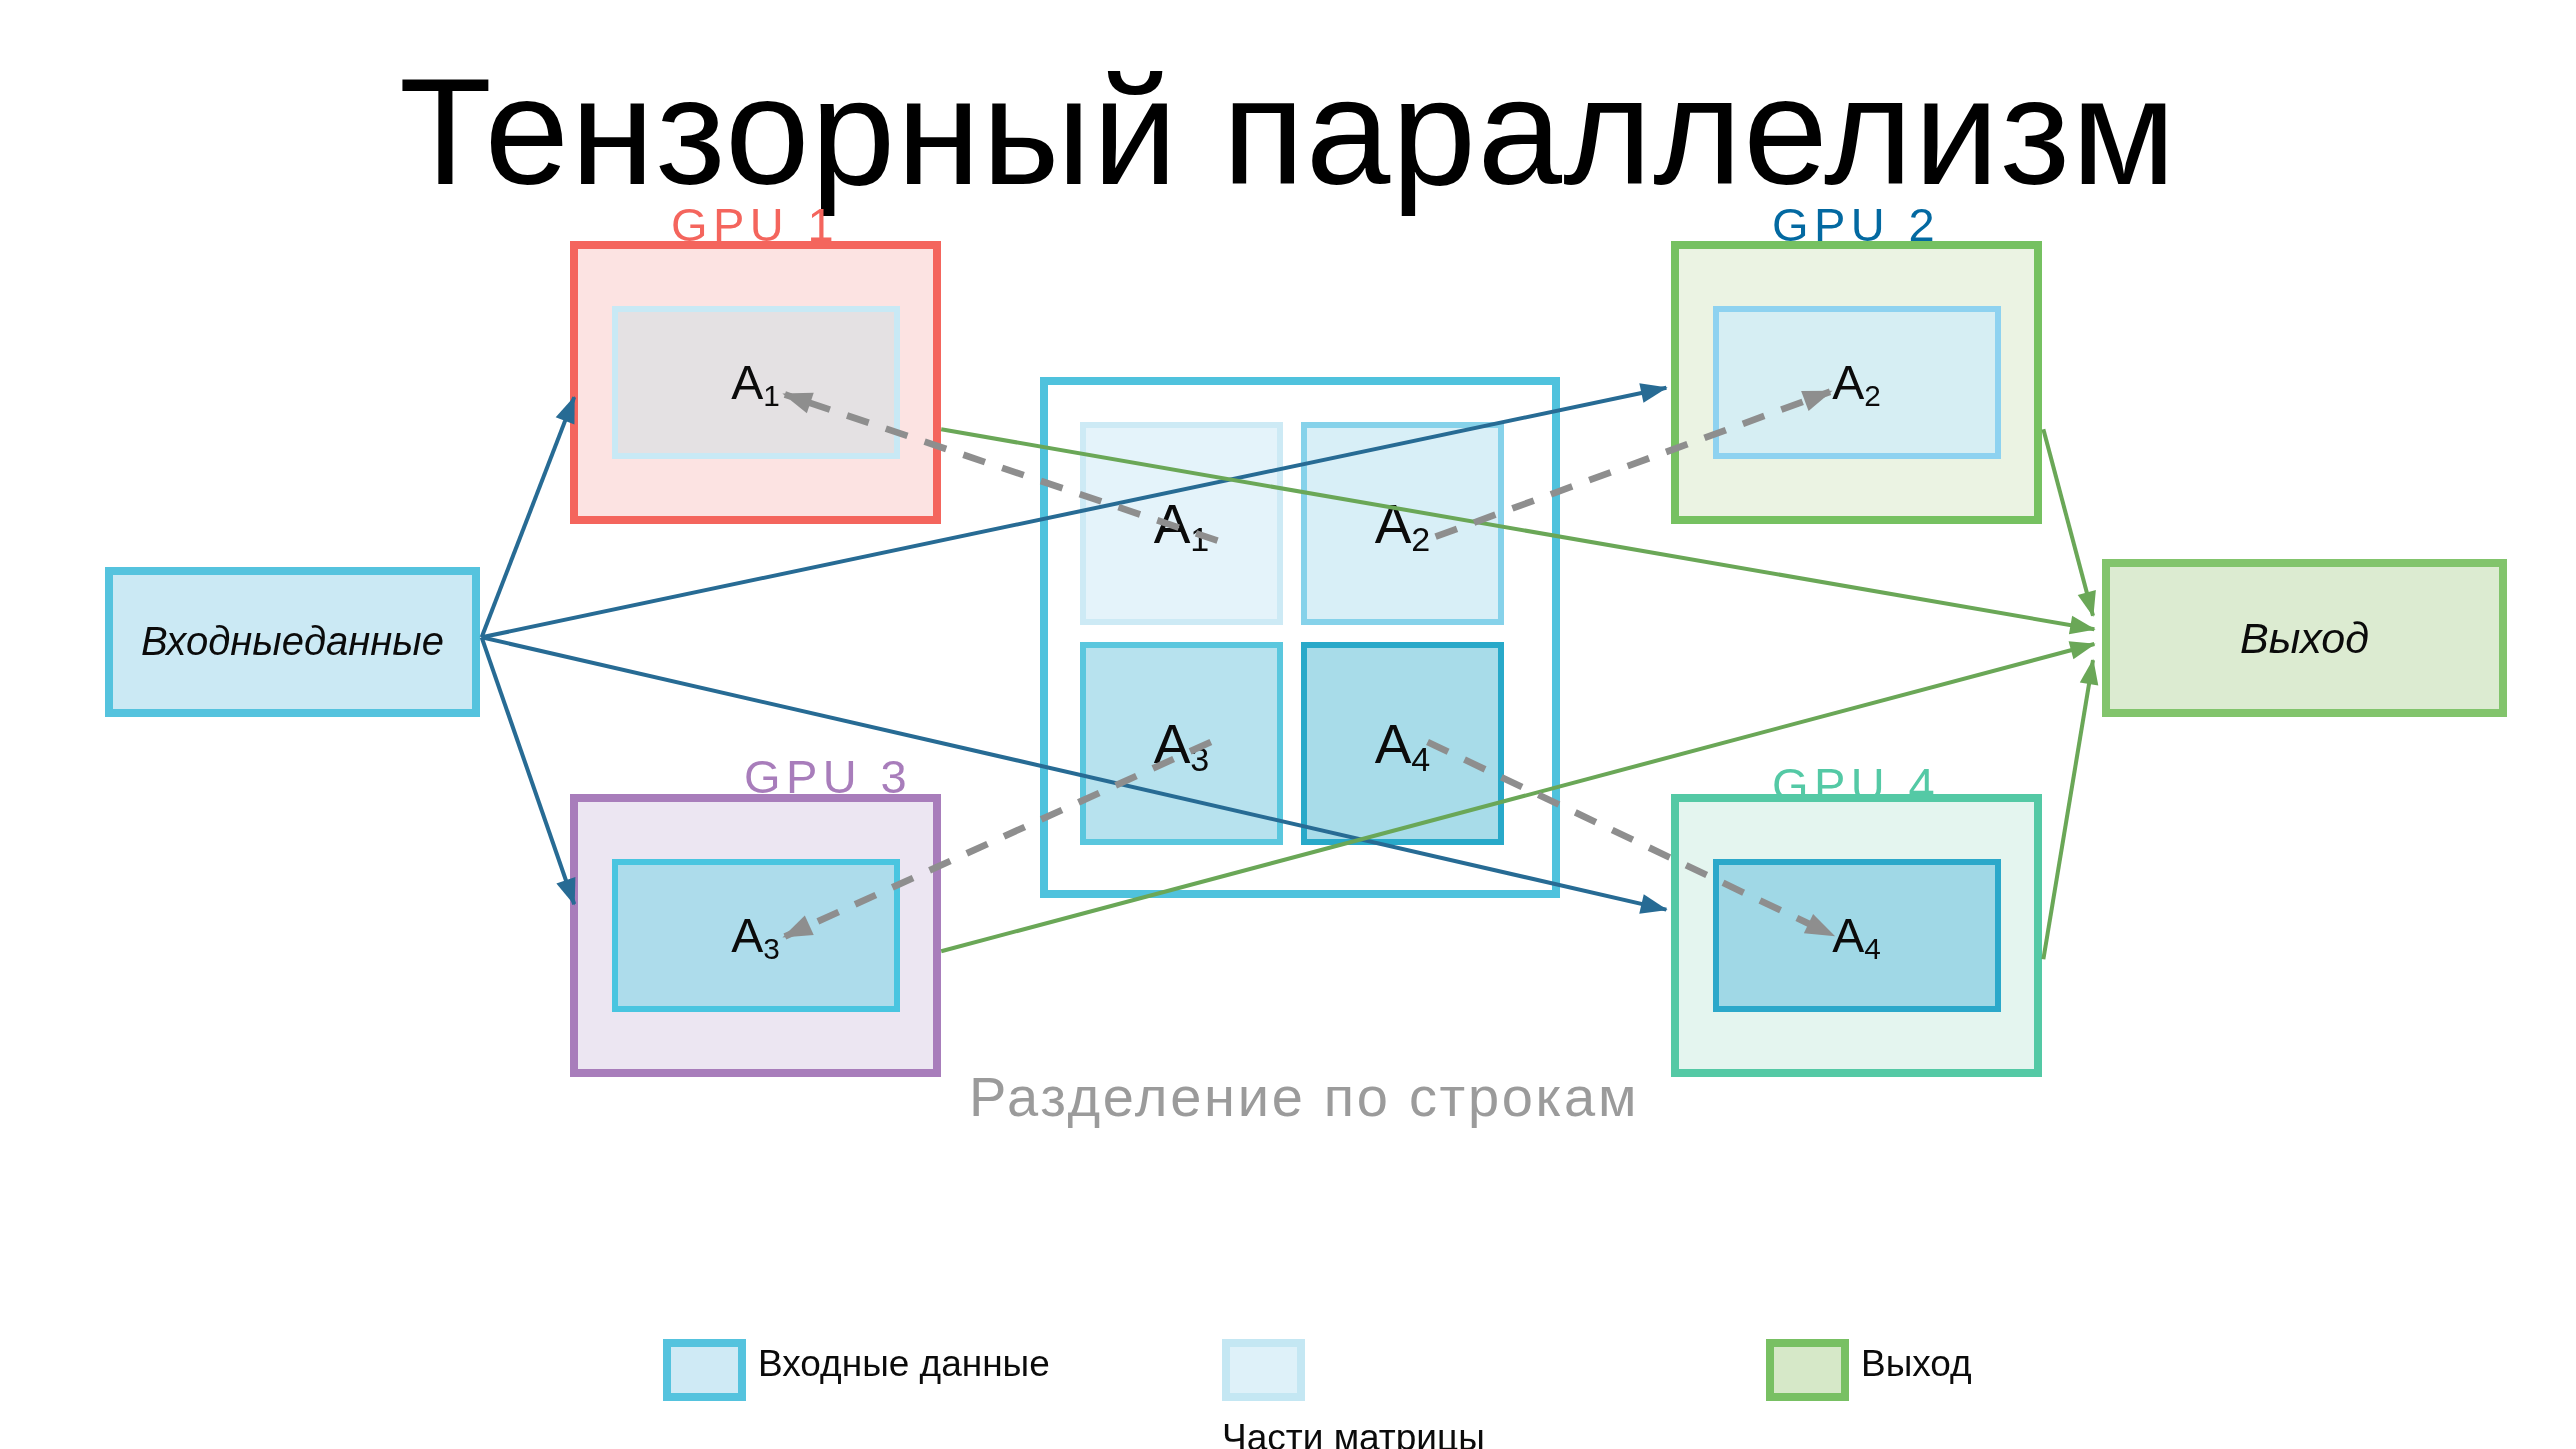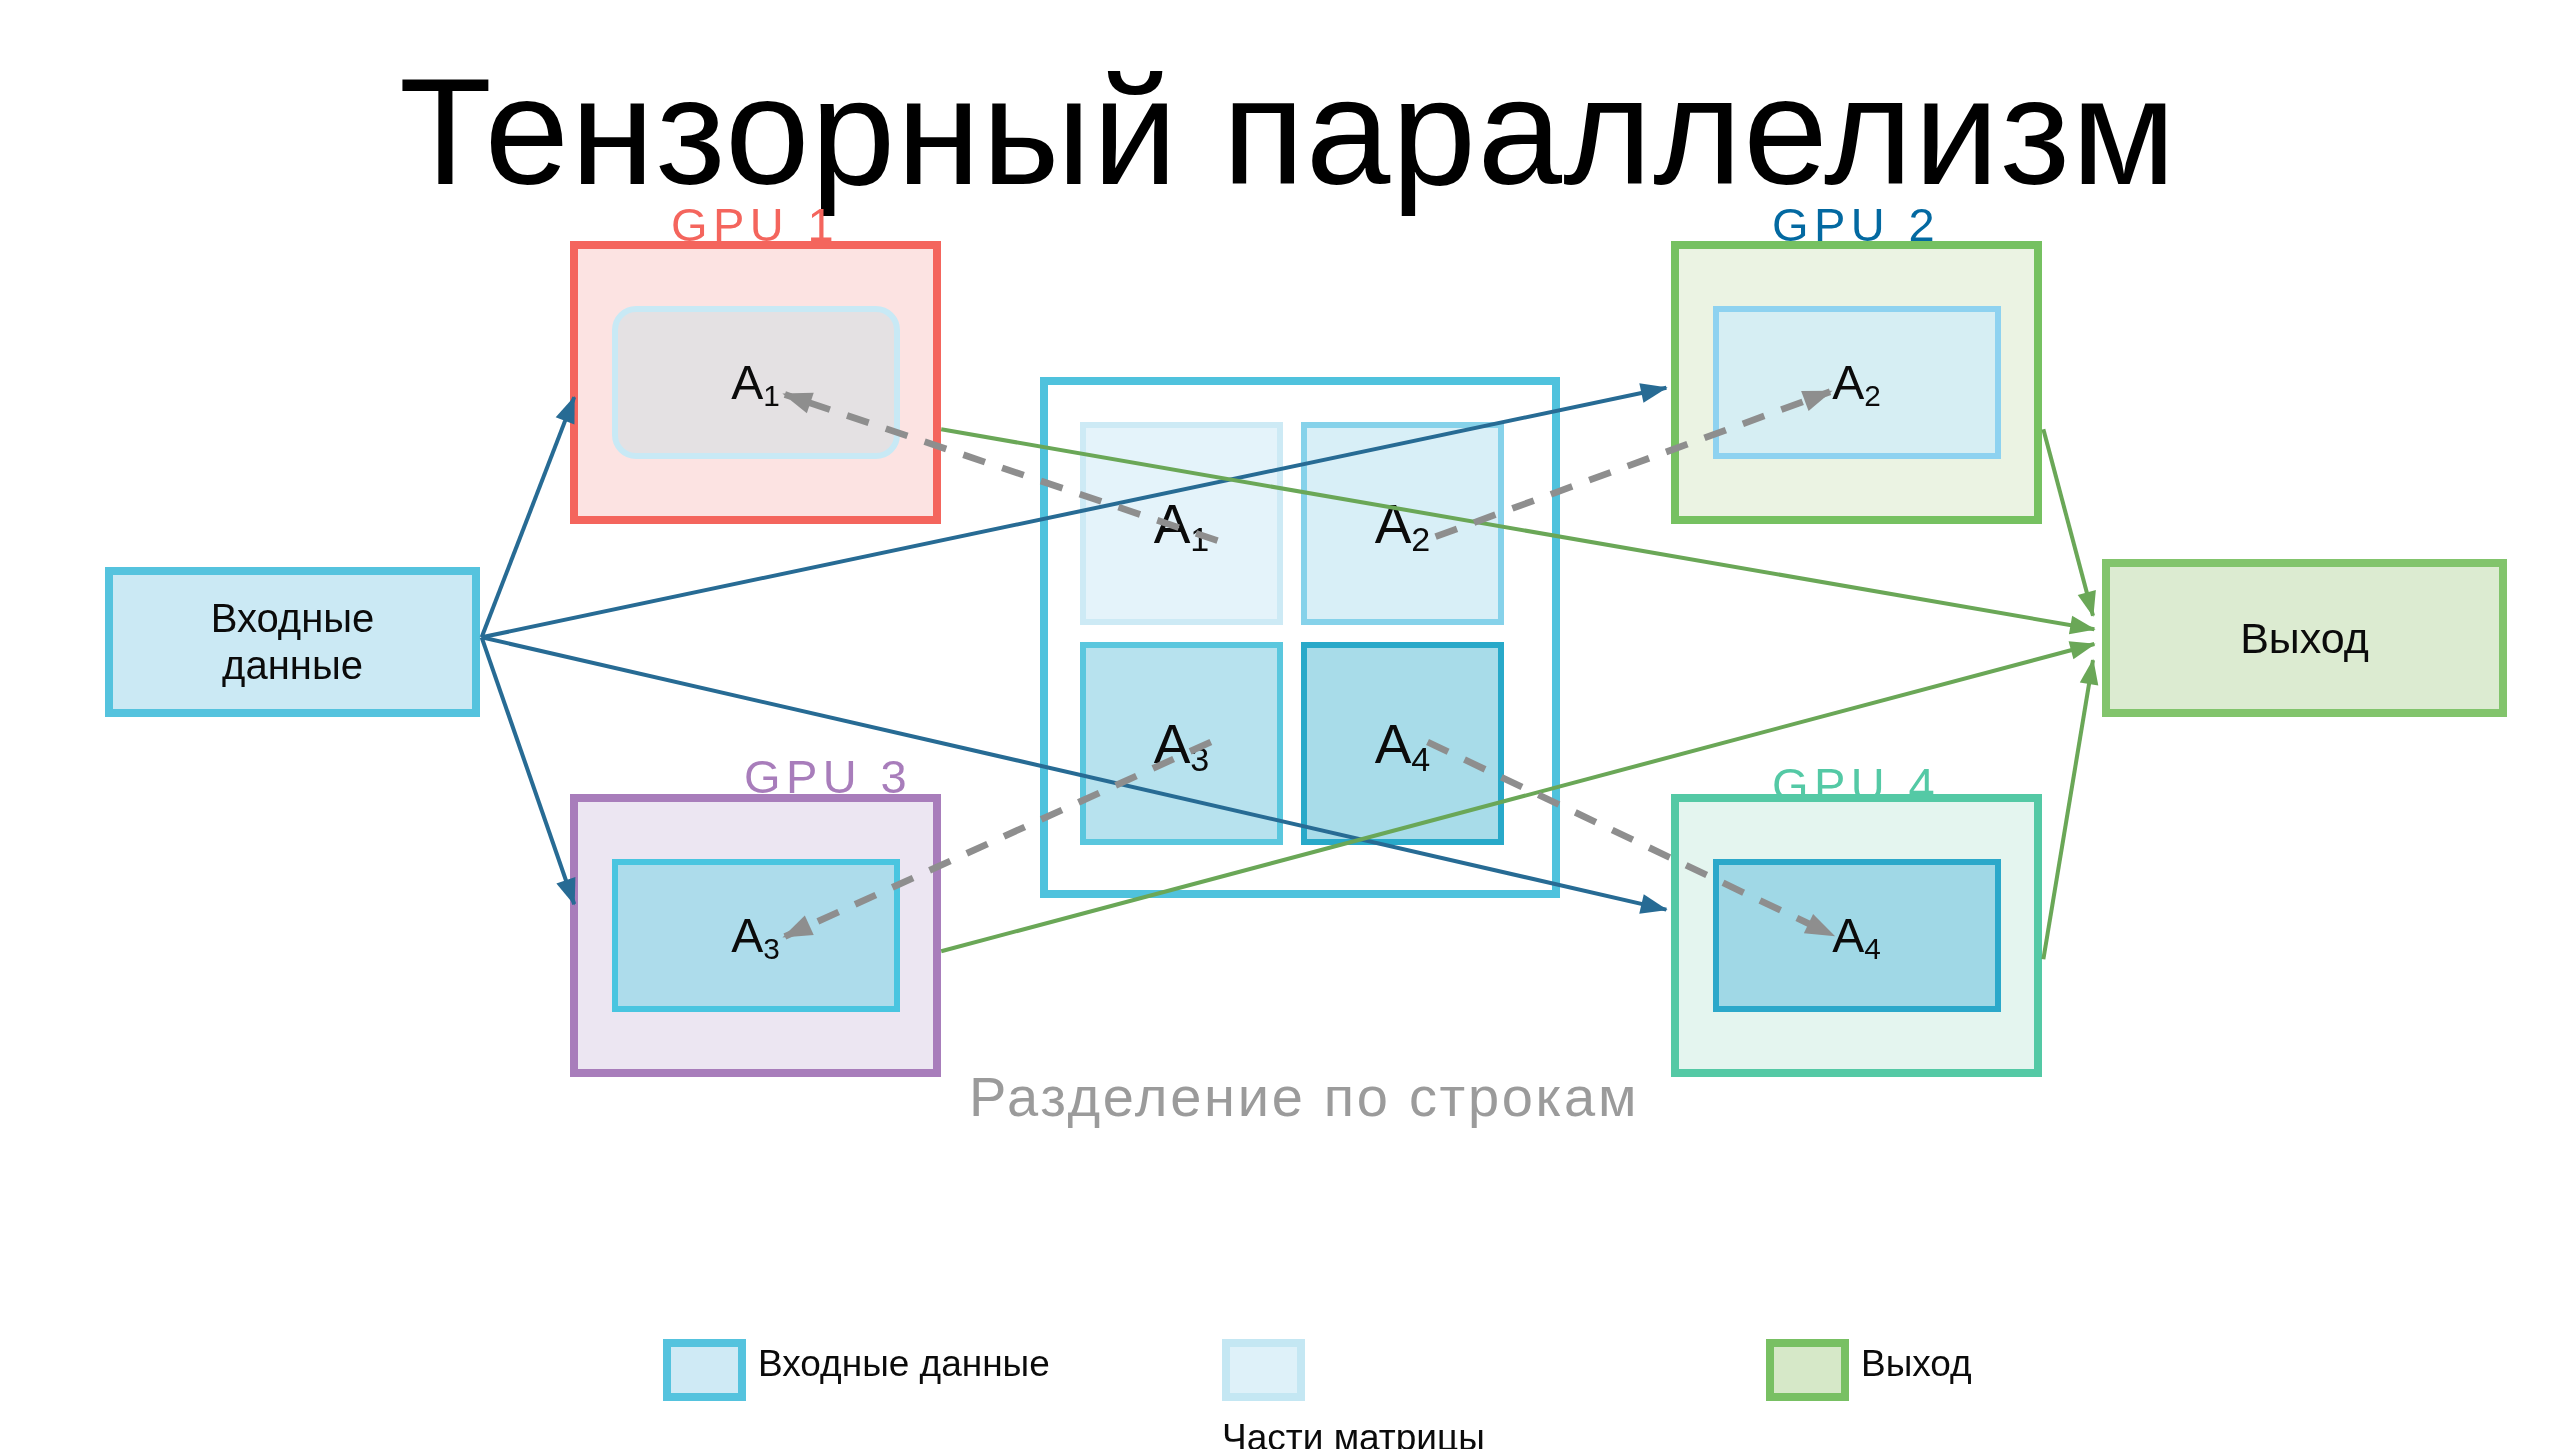--- a/index.html
+++ b/index.html
@@ -27,27 +27,27 @@
   
   .box{position:absolute;display:flex;align-items:center;justify-content:center;}
   .gpu-box{width:371px;height:283px;border-style:solid;border-width:8.7px;}
   .gpu1-box{left:570px;top:241px;border-color:#f4655d;background:#fce3e2;}
   .gpu2-box{left:1671px;top:241px;border-color:#76c161;background:#ebf3e3;}
   .gpu3-box{left:570px;top:794px;border-color:#a87dbb;background:#ece6f2;}
   .gpu4-box{left:1671px;top:794px;border-color:#54c9a5;background:#e4f5ef;}
 
   .inner-box{width:288px;height:153px;border-style:solid;border-width:6.7px;
     display:flex;align-items:center;justify-content:center;}
-  .inner1{border-color:#c8e9f5;background:#e4e1e3;border-radius:24px;}
+  .inner1{border-color:#c8e9f5;background:#e4e1e3;}
   .inner2{border-color:#8ed2f0;background:#d6eef3;}
   .inner3{border-color:#49c5e0;background:#addceb;}
   .inner4{border-color:#2ba8ca;background:#a0d8e6;}
 
-  .io-box{border-style:solid;border-width:8.7px;flex-direction:column;
-    font-size:40px;color:#0b0b0b;line-height:1.18;text-align:center;}
+  .io-box{border-style:solid;border-width:8.7px;flex-direction:row;
+    font-size:40px;color:#0b0b0b;line-height:1.18;text-align:center;font-style:italic;}
   .input-box{left:105px;top:567px;width:375px;height:150px;border-color:#55c3de;background:#cbe9f4;}
   .output-box{left:2102px;top:559px;width:405px;height:158px;border-color:#82c46c;background:#dcebd1;font-size:43px;}
 
   .matrix{position:absolute;left:1040px;top:377px;width:520px;height:521px;
     border:8.7px solid #4fc2dd;background:#ffffff;}
   .quad{position:absolute;width:203px;height:203px;border-style:solid;border-width:6px;
     display:flex;align-items:center;justify-content:center;}
   .q1{left:32px;top:37px;border-color:#cdeaf5;background:#e4f3fa;}
   .q2{left:253px;top:37px;border-color:#86d2ea;background:#d8eff7;}
   .q3{left:32px;top:257px;border-color:#5ac7de;background:#b7e2ee;}

